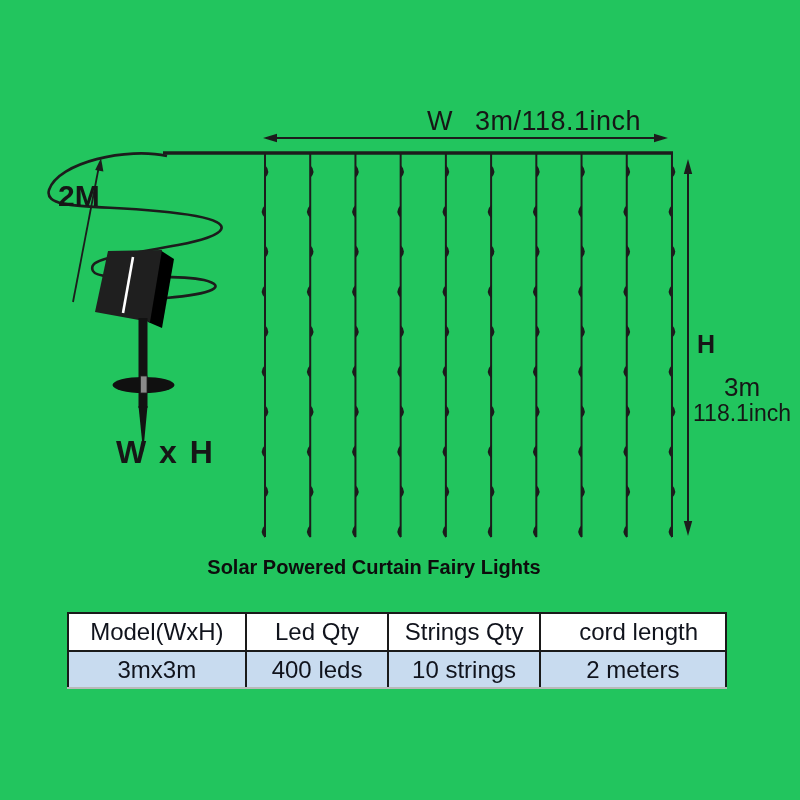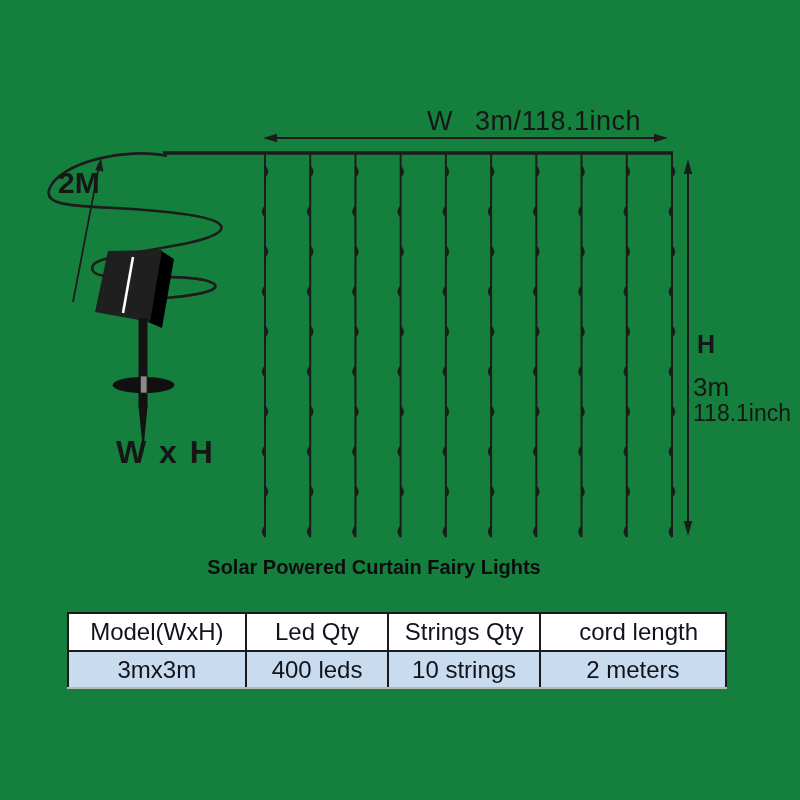--- a/index.html
+++ b/index.html
@@ -1,27 +1,27 @@
 <!DOCTYPE html>
 <html><head>
 <meta charset="utf-8">
 <style>
   html,body{margin:0;padding:0;background:#ffffff;}
   .stage{
-    position:relative;width:800px;height:800px;background:#15803d;overflow:hidden;
+    position:relative;width:800px;height:800px;background:#22c55e;overflow:hidden;
     font-family:"Liberation Sans","DejaVu Sans",sans-serif;color:#111;
   }
   .stage svg{position:absolute;left:0;top:0;}
   .label{position:absolute;white-space:nowrap;color:#161616;}
   .w-dim{left:427px;top:106px;font-size:27px;font-weight:500;letter-spacing:.5px;}
   .w-dim .gap{display:inline-block;width:22px;}
-  .cord-m{left:58px;top:166px;font-size:30px;font-weight:600;text-align:right;}
+  .cord-m{left:58px;top:179px;font-size:30px;font-weight:600;text-align:right;}
   .cord-in{left:36px;top:209px;font-size:25px;font-weight:400;}
   .h-letter{left:697px;top:330px;font-size:25px;font-weight:700;}
-  .h-m{left:693px;top:372px;font-size:26px;font-weight:400;}
+  .h-m{left:724px;top:372px;font-size:26px;font-weight:400;}
   .h-in{left:693px;top:400px;font-size:23px;font-weight:400;}
   .wxh{left:116px;top:434px;font-size:32px;font-weight:700;letter-spacing:2px;}
   .title{position:absolute;left:0;top:556px;width:748px;text-align:center;
          font-size:20px;font-weight:700;color:#0d0d0d;}
   table.spec{
     position:absolute;left:67px;top:612px;width:660px;
     border-collapse:collapse;table-layout:fixed;
     font-size:24px;color:#10131c;
   }
   table.spec th, table.spec td{

